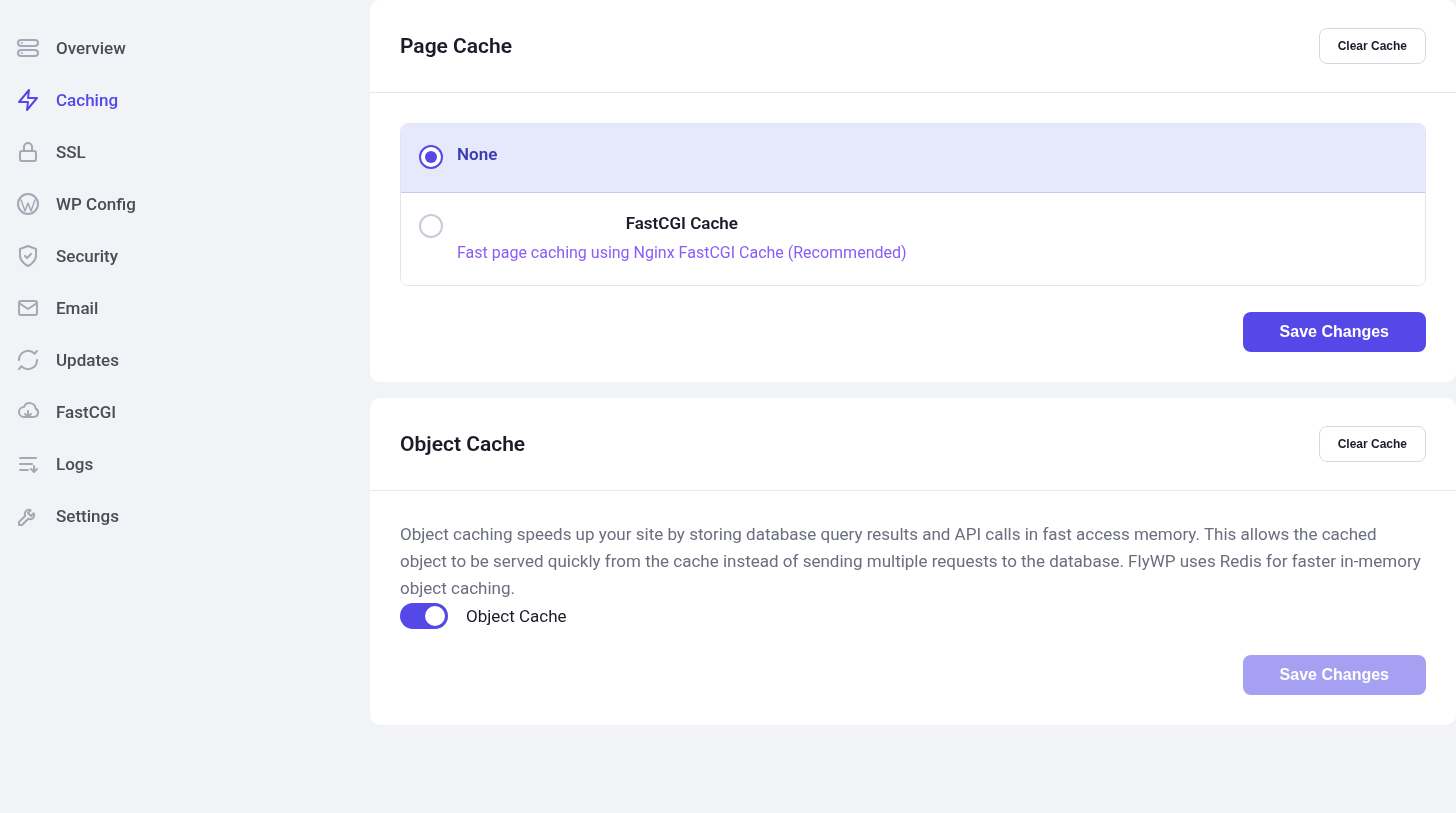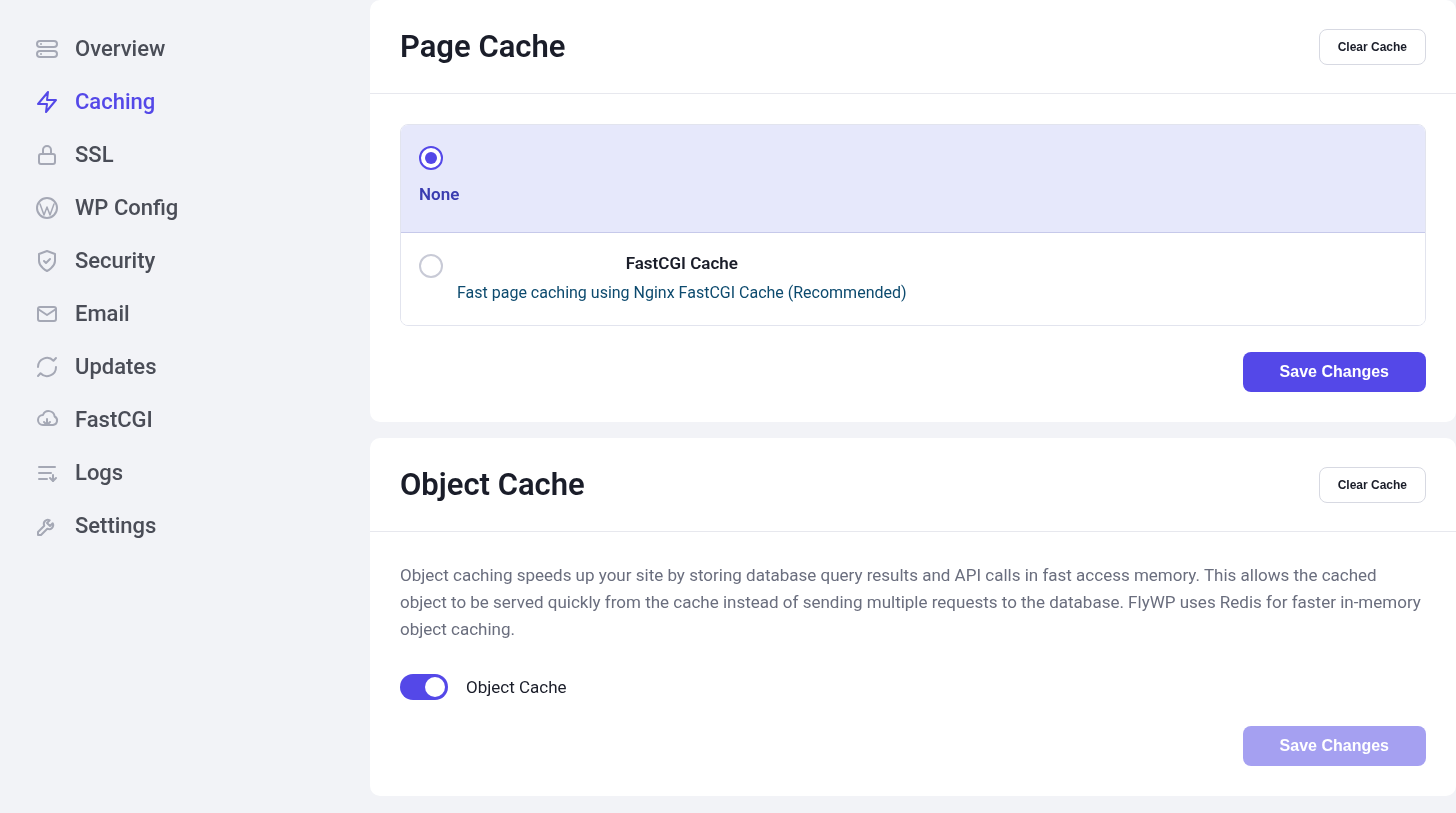--- a/index.html
+++ b/index.html
@@ -16,24 +16,24 @@
     .sidebar {
       width: 370px;
       background: #f2f3f7;
       padding: 22px 0;
       flex-shrink: 0;
     }
     .sidebar-item {
       display: flex;
       align-items: center;
       gap: 16px;
-      padding: 14px 35px;
+      padding: 14px 16px;
       cursor: pointer;
       color: #4a4d57;
-      font-size: 22px;
+      font-size: 17px;
       font-weight: 500;
     }
     .sidebar-item.active {
       color: #5448e8;
     }
     .sidebar-item .icon {
       width: 24px;
       height: 24px;
       display: flex;
       align-items: center;
@@ -63,21 +63,21 @@
       overflow: hidden;
     }
     .card-header {
       display: flex;
       align-items: center;
       justify-content: space-between;
       padding: 28px 30px;
       border-bottom: 1px solid #e7e8ee;
     }
     .card-title {
-      font-size: 31px;
+      font-size: 21px;
       font-weight: 600;
       color: #1a1d29;
     }
     .btn-secondary {
       background: #fff;
       border: 1px solid #d7d9e2;
       color: #1a1d29;
       padding: 10px 18px;
       border-radius: 8px;
       font-size: 12px;
@@ -109,21 +109,20 @@
     .radio-row {
       display: flex;
       align-items: flex-start;
       gap: 14px;
       padding: 20px 18px;
       cursor: pointer;
     }
     .radio-row.selected {
       background: #e6e8fb;
       border-bottom: 1px solid #c6c9ea;
-      flex-direction: column;
     }
     .radio-row:not(.selected) {
       background: #fff;
       text-align: center;
     }
     .radio-dot {
       width: 24px;
       height: 24px;
       border-radius: 50%;
       border: 2px solid #c8cad6;
@@ -155,36 +154,35 @@
       font-size: 17px;
       font-weight: 600;
       color: #1a1d29;
       margin-bottom: 8px;
     }
     .radio-row.selected .opt-title {
       color: #3a3cb0;
     }
     .radio-content .opt-desc {
       font-size: 16px;
-      color: #0c4a6e;
+      color: #8b5cf6;
       line-height: 1.5;
     }
     .radio-row.selected .opt-desc {
       color: #5457b8;
     }
     .card-actions-bottom {
       padding-top: 26px;
       display: flex;
       justify-content: flex-end;
     }
     .desc-text {
       font-size: 17px;
       color: #6a6e7e;
       line-height: 1.6;
-      margin-bottom: 30px;
     }
     .toggle-row {
       display: flex;
       align-items: center;
       gap: 18px;
     }
     .toggle {
       width: 48px;
       height: 26px;
       background: #5448e8;

